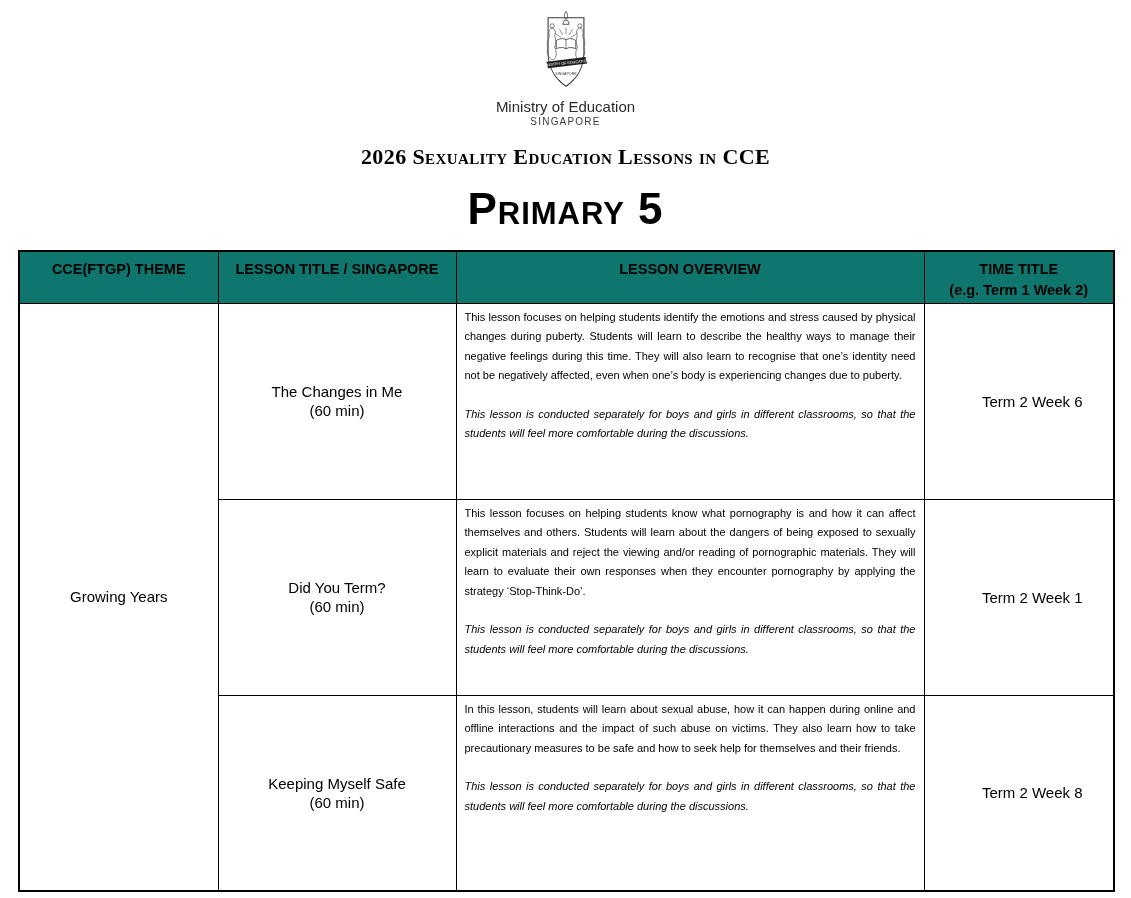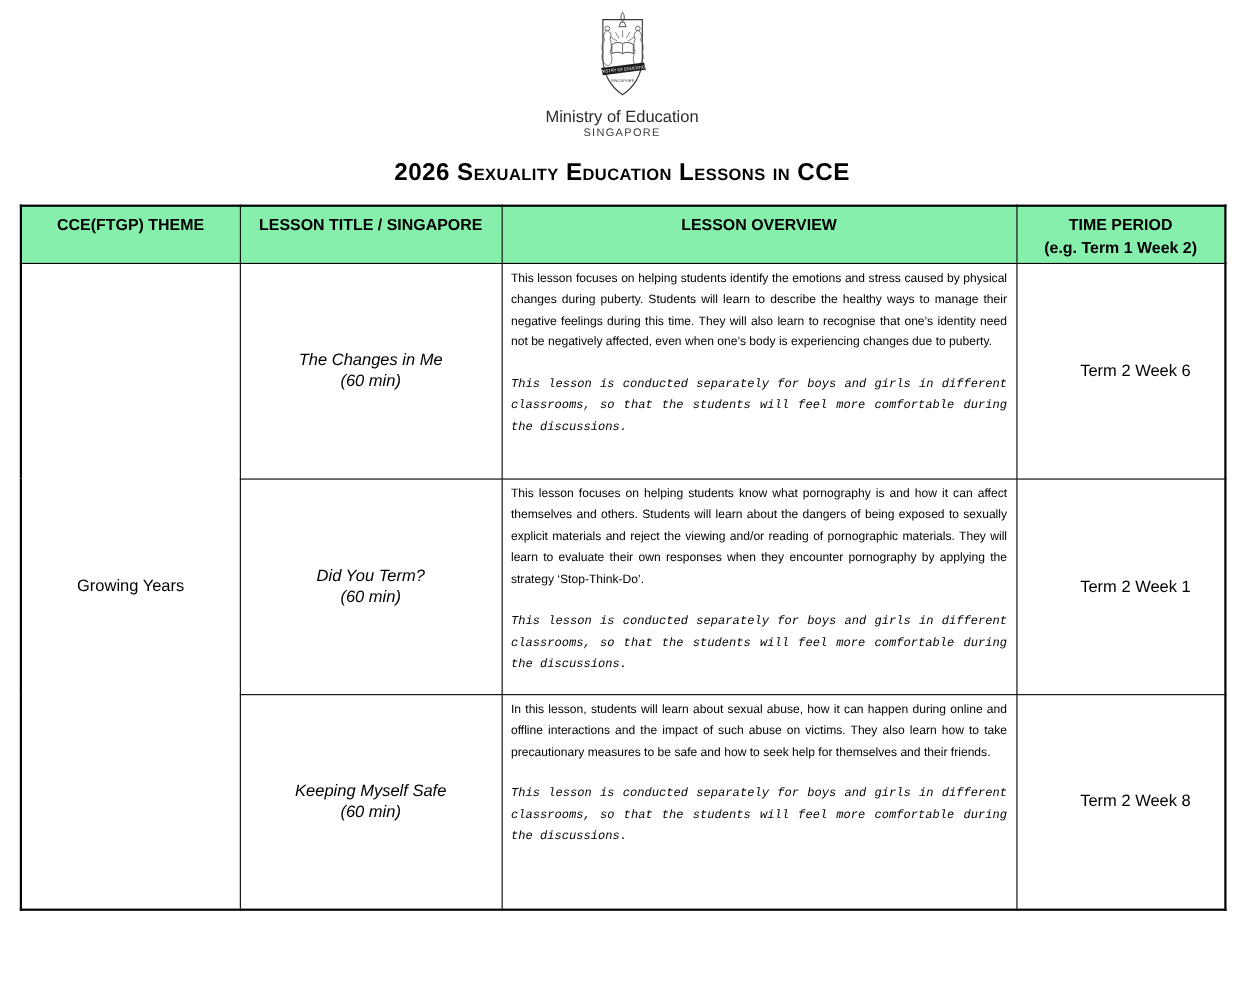--- a/index.html
+++ b/index.html
@@ -18,20 +18,21 @@
   .crest { display: block; margin: 0 auto; width: 82px; height: 88px; }
   .org-name { font-size: 15px; color: #2b2b2b; margin-top: 2px; }
   .org-country { font-size: 10px; color: #3a3a3a; letter-spacing: 1.2px; margin-top: 1px; }
 
   .doc-title {
     margin-top: 17px;
     font-size: 22px;
     font-weight: bold;
     font-variant: small-caps;
     letter-spacing: 0.4px;
+    font-family: Liberation Serif, serif;
   }
   .page-title {
     margin-top: 14px;
     font-size: 44px;
     font-weight: bold;
     font-variant: small-caps;
     letter-spacing: 1px;
   }
 
   
@@ -39,53 +40,52 @@
     margin: 16px 18px 0 18px;
     width: 1095px;
     border-collapse: collapse;
     table-layout: fixed;
     border: 2px solid #000;
   }
   table.lessons th, table.lessons td {
     border: 1px solid #000;
   }
   thead th {
-    background: #86efac;
+    background: #0f766e;
     font-weight: bold;
     font-size: 14.5px;
     vertical-align: top;
     text-align: center;
     padding-top: 9px;
     height: 52px;
   }
   .th-line2 { margin-top: 5px; }
 
   tbody tr { height: 196px; }
   td.theme-cell {
     text-align: center;
     vertical-align: middle;
     font-size: 15px;
   }
   td.title-cell {
     text-align: center;
     vertical-align: middle;
     font-size: 15px;
     line-height: 19px;
-    font-style: italic;
   }
   td.overview-cell {
     vertical-align: top;
     text-align: justify;
     font-size: 11px;
     line-height: 19.5px;
     padding: 4px 8px 4px 8px;
     margin-left: 16px;
   }
   td.overview-cell p.para { margin: 0 0 19px 0; }
-  td.overview-cell p.note { font-style: italic; margin: 0; font-family: Liberation Mono, monospace; }
+  td.overview-cell p.note { font-style: italic; margin: 0; }
   td.overview-cell .bold-frag { font-weight: normal; }
   td.time-cell {
     text-align: center;
     vertical-align: middle;
     font-size: 15px;
     padding-left: 27px;
   }
 </style>
 </head>
 <body>
@@ -112,36 +112,37 @@
       <circle cx="67" cy="22" r="2.6" stroke="#555555" stroke-width="0.9"></circle>
 
       <path d="M26 66 L74 60 L76 68 L28 74 Z" fill="#1d1d1d" stroke="none"></path>
       <text x="50" y="69" transform="rotate(-6 50 69)" font-size="4.6" fill="#ffffff" stroke="none" text-anchor="middle" font-family="Liberation Sans, sans-serif">MINISTRY OF EDUCATION</text>
 
       <text x="50" y="82" font-size="4.4" fill="#3a3a3a" stroke="none" text-anchor="middle" font-family="Liberation Sans, sans-serif">SINGAPORE</text>
     </svg>
     <div class="org-name">Ministry of Education</div>
     <div class="org-country">SINGAPORE</div>
     <h1 class="doc-title">2026 Sexuality Education Lessons in CCE</h1>
+    <h2 class="page-title">Primary 5</h2>
   </div>
 
   <table class="lessons">
     <colgroup>
       <col style="width:199px">
       <col style="width:238px">
       <col style="width:468px">
       <col style="width:190px">
     </colgroup>
     <thead>
       <tr>
         <th>CCE(FTGP) THEME</th>
         <th>LESSON TITLE / SINGAPORE</th>
         <th>LESSON OVERVIEW</th>
         <th>
-          <div>TIME PERIOD</div>
+          <div>TIME TITLE</div>
           <div class="th-line2">(e.g. Term 1 Week 2)</div>
         </th>
       </tr>
     </thead>
     <tbody>
       <tr>
         <td class="theme-cell" rowspan="3">Growing Years</td>
         <td class="title-cell">
           <div>The Changes in Me</div>
           <div>(60 min)</div>

